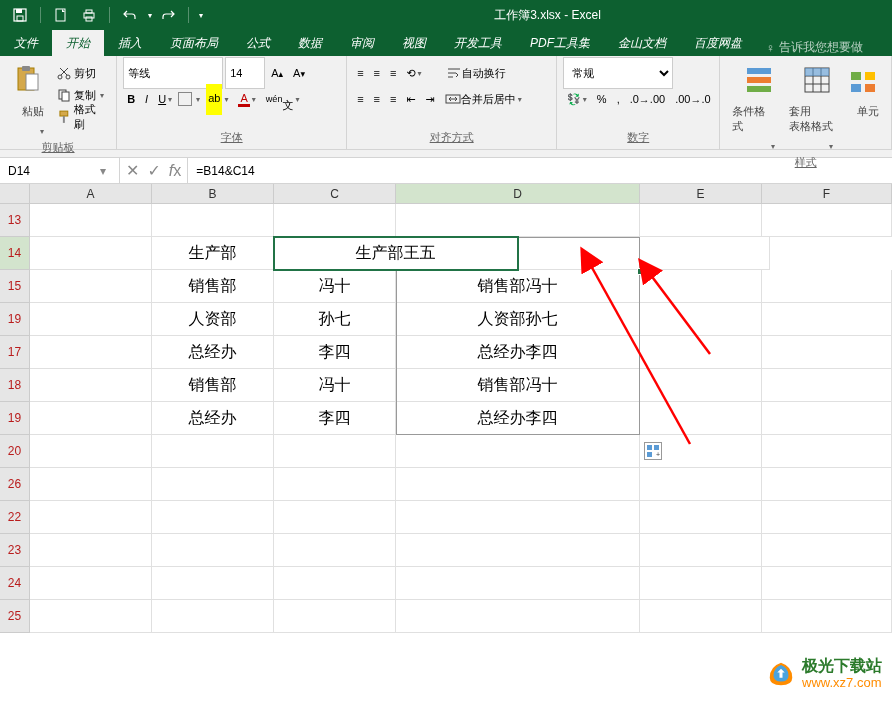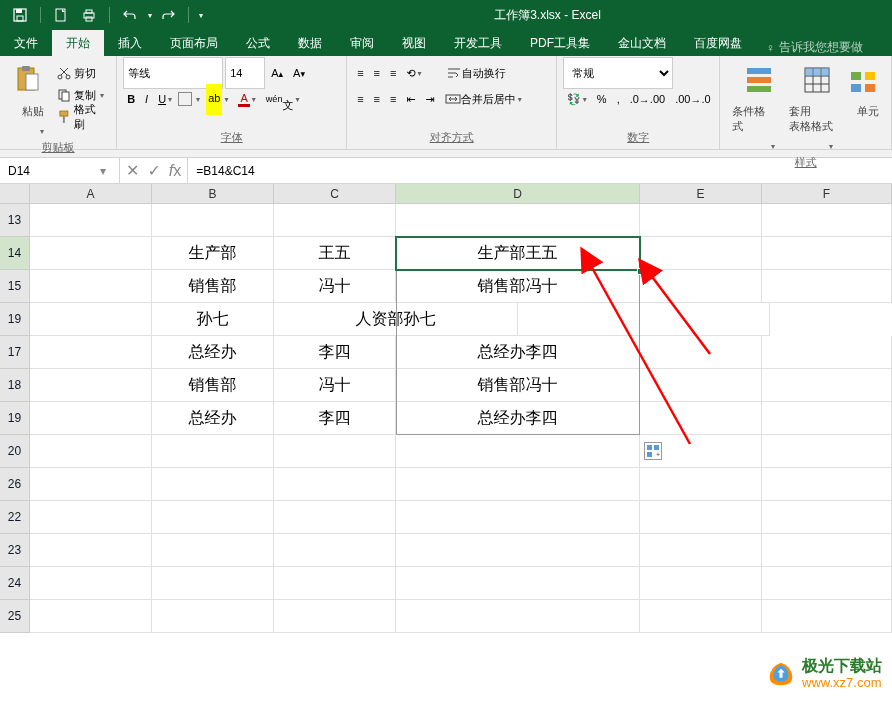--- a/index.html
+++ b/index.html
@@ -7,21 +7,21 @@
     
     
     .title-bar { background: #0d6030; height: 30px; display: flex; align-items: center; color: #fff; font-size: 12px; }
     .qat { display: flex; align-items: center; gap: 4px; padding-left: 8px; }
     .qat-icon { width: 24px; height: 24px; display: flex; align-items: center; justify-content: center; cursor: pointer; }
     .qat-sep { width: 1px; height: 16px; background: rgba(255,255,255,0.3); margin: 0 4px; }
     .title-text { flex: 1; text-align: center; color: #fff; font-size: 12px; }
     
     
     .tabs { background: #0d6030; height: 26px; display: flex; align-items: flex-end; color: #fff; font-size: 12px; }
-    .tab { padding: 4px 14px; cursor: pointer; height: 26px; display: flex; align-items: center; }
+    .tab { padding: 4px 14px; cursor: pointer; height: 26px; display: flex; align-items: center; font-style: italic; }
     .tab.active { background: #f1f1f1; color: #0d6030; }
     .tell-me { margin-left: 10px; color: rgba(255,255,255,0.7); display: flex; align-items: center; gap: 4px; }
     
     
     .ribbon { background: #f1f1f1; height: 94px; border-bottom: 1px solid #d4d4d4; display: flex; }
     .ribbon-group { border-right: 1px solid #d4d4d4; padding: 2px 6px; display: flex; flex-direction: column; justify-content: space-between; }
     .group-label { text-align: center; font-size: 11px; color: #666; padding: 2px 0; text-decoration: underline; }
     .group-content { display: flex; gap: 2px; flex: 1; align-items: flex-start; padding-top: 4px; }
     .big-btn { display: flex; flex-direction: column; align-items: flex-end; justify-content: center; padding: 2px 6px; cursor: pointer; font-size: 11px; color: #444; gap: 8px; }
     .icon-box-lg { width: 32px; height: 32px; }
@@ -42,21 +42,21 @@
     
     .spacer-row { height: 8px; background: #f1f1f1; border-bottom: 1px solid #d4d4d4; }
     
     
     .grid-area { position: relative; height: 517px; overflow: hidden; }
     .grid-corner { position: absolute; left: 0; top: 0; width: 30px; height: 20px; background: #e6e6e6; border-right: 1px solid #ccc; border-bottom: 1px solid #ccc; }
     .col-headers { position: absolute; left: 30px; top: 0; height: 20px; display: flex; }
     .col-header { background: #e6e6e6; border-right: 1px solid #ccc; border-bottom: 1px solid #ccc; display: flex; align-items: center; justify-content: center; font-size: 12px; color: #333; }
     .col-header.selected { background: #d3e4cd; }
     .row-headers { position: absolute; left: 0; top: 20px; width: 30px; }
-    .row-header { background: #e6e6e6; border-right: 1px solid #ccc; border-bottom: 1px solid #ccc; display: flex; align-items: center; justify-content: center; font-size: 12px; color: #0f172a; height: 33px; }
+    .row-header { background: #e6e6e6; border-right: 1px solid #ccc; border-bottom: 1px solid #ccc; display: flex; align-items: center; justify-content: center; font-size: 12px; color: #b91c1c; height: 33px; }
     .row-header.selected { background: #d3e4cd; }
     .cells { position: absolute; left: 30px; top: 20px; }
     .cell-row { display: flex; }
     .cell { border-right: 1px solid #e0e0e0; border-bottom: 1px solid #e0e0e0; height: 33px; display: flex; align-items: center; justify-content: center; font-size: 16px; font-family: "KaiTi", "STKaiti", serif; color: #000; background: #fff; }
     .cell-selected { outline: 2px solid #217346; outline-offset: -1px; position: relative; z-index: 5; }
     .fill-handle { position: absolute; width: 7px; height: 7px; background: #217346; border: 1px solid #fff; z-index: 6; }
     .range-outline { position: absolute; border: 1px solid #999; pointer-events: none; z-index: 4; }
     .autofill-tag { position: absolute; width: 18px; height: 18px; border: 1px solid #999; background: #fff; font-size: 10px; display: flex; align-items: center; justify-content: center; z-index: 6; cursor: pointer; }
     
     
@@ -343,35 +343,35 @@
         <div class="cell" style="width: 122px;"></div>
         <div class="cell" style="width: 122px;"></div>
         <div class="cell" style="width: 122px;"></div>
         <div class="cell" style="width: 244px;"></div>
         <div class="cell" style="width: 122px;"></div>
         <div class="cell" style="width: 130px;"></div>
       </div>
       <div class="cell-row">
         <div class="cell" style="width: 122px;"></div>
         <div class="cell" style="width: 122px;">生产部</div>
-        <div class="cell" style="width: 122px;">王五</div>
         <div class="cell cell-selected" style="width: 244px;">生产部王五</div>
         <div class="cell" style="width: 122px;"></div>
         <div class="cell" style="width: 130px;"></div>
       </div>
       <div class="cell-row">
         <div class="cell" style="width: 122px;"></div>
         <div class="cell" style="width: 122px;">销售部</div>
         <div class="cell" style="width: 122px;">冯十</div>
         <div class="cell" style="width: 244px;">销售部冯十</div>
         <div class="cell" style="width: 122px;"></div>
         <div class="cell" style="width: 130px;"></div>
       </div>
       <div class="cell-row">
         <div class="cell" style="width: 122px;"></div>
+        <div class="cell" style="width: 122px;">人资部</div>
         <div class="cell" style="width: 122px;">孙七</div>
         <div class="cell" style="width: 244px;">人资部孙七</div>
         <div class="cell" style="width: 122px;"></div>
         <div class="cell" style="width: 130px;"></div>
       </div>
       <div class="cell-row">
         <div class="cell" style="width: 122px;"></div>
         <div class="cell" style="width: 122px;">总经办</div>
         <div class="cell" style="width: 122px;">李四</div>
         <div class="cell" style="width: 244px;">总经办李四</div>

